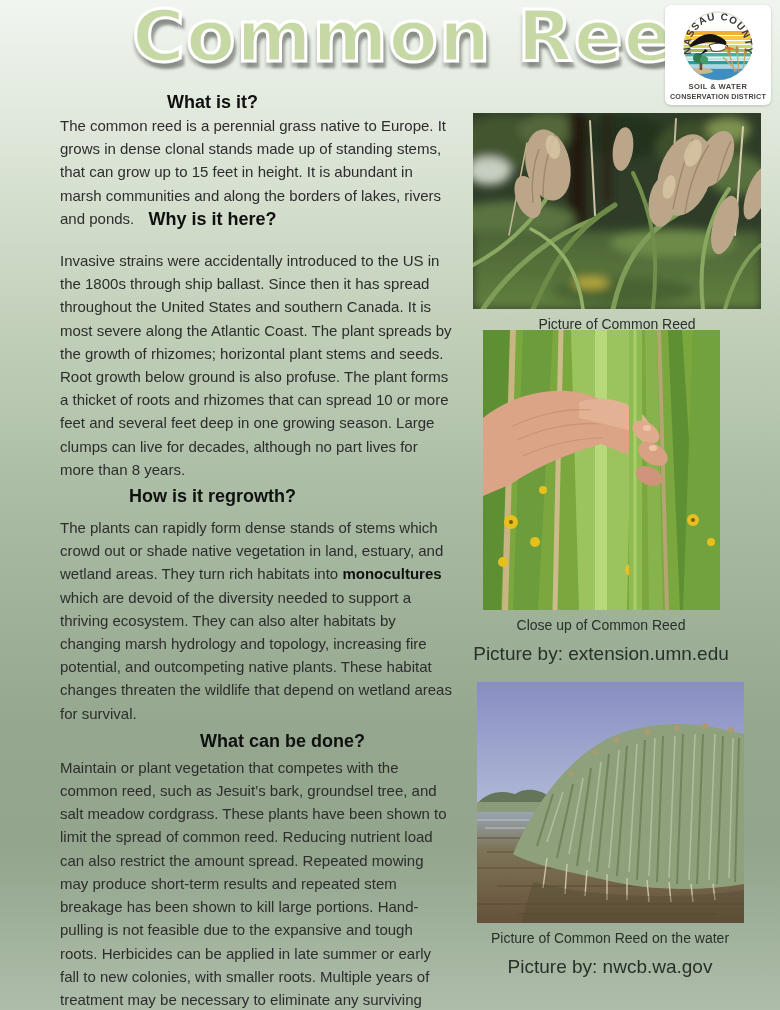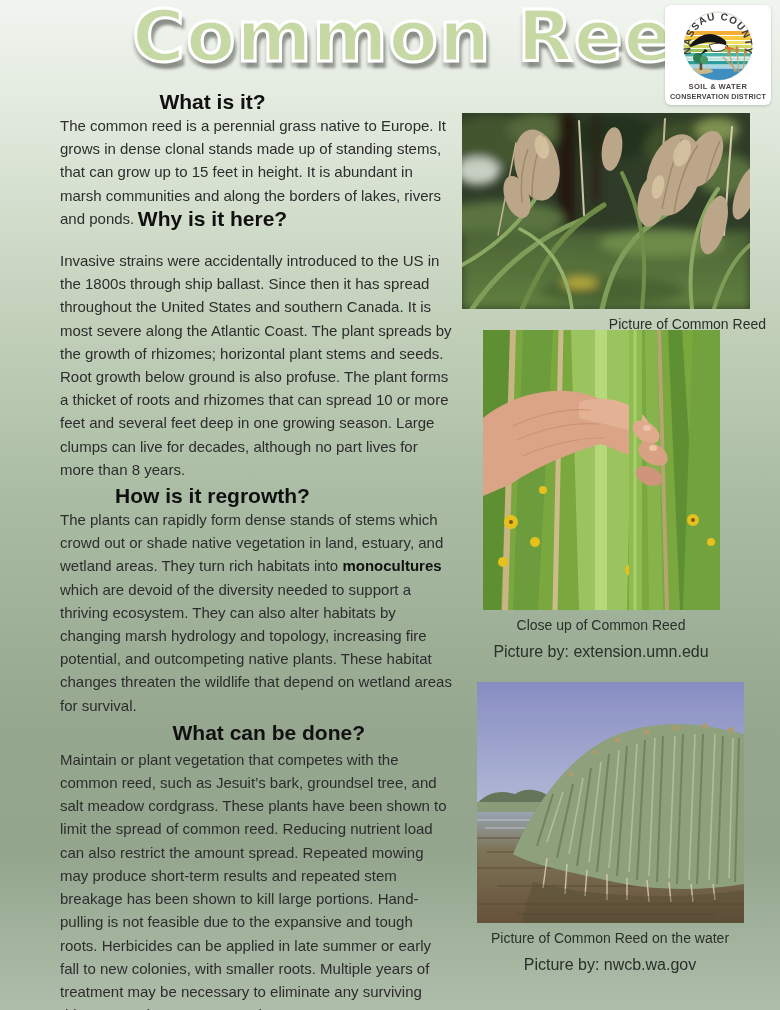--- a/index.html
+++ b/index.html
@@ -16,39 +16,39 @@
     text-shadow:4px 7px 3px rgba(120,125,118,.75), -2px 6px 3px rgba(120,125,118,.45);
     white-space:nowrap;
   }
   .logo-card{
     position:absolute;top:5px;right:9px;width:106px;height:100px;background:#fff;
     border-radius:6px;box-shadow:0 1px 3px rgba(0,0,0,.18);
   }
   .logo-card svg{display:block;width:106px;height:100px;}
   .col-left{position:absolute;left:60px;top:92px;width:394px;}
   .section-heading{
-    font-weight:bold;font-size:21px;line-height:20px;color:#101010;
+    font-weight:bold;font-size:18px;line-height:20px;color:#101010;
     width:305px;text-align:center;margin:0;
   }
   .h-why{margin-top:-21px;}
   .h-how{margin-top:5px;}
   .h-what-done{margin-top:6px;text-align:right;}
   .body-text{font-size:15px;line-height:23.2px;margin:0;color:#2d2d2d;}
   .p1{margin-top:2px;}
   .p2{margin-top:20px;}
-  .p3{margin-top:2px;}
+  .p3{margin-top:10px;}
   .p4{margin-top:5px;}
   .bold-term{font-weight:bold;color:#111;}
   .figure{position:absolute;text-align:center;}
-  .fig1{left:446px;top:113px;width:320px;text-align:right;}
+  .fig1{left:457px;top:113px;width:320px;}
   .fig2{left:457px;top:330px;width:288px;}
   .fig3{left:460px;top:682px;width:300px;}
   .figure svg{display:block;margin:0 auto;}
   .caption{font-size:14px;color:#29302a;margin-top:7px;}
-  .credit{font-size:16px;color:#29302a;margin-top:10px;}
+  .credit{font-size:19px;color:#29302a;margin-top:10px;}
 </style>
 </head>
 <body>
 
 <div class="page">
 
   <div class="title">Common Reed</div>
 
   <div class="logo-card">
     <svg viewBox="0 0 106 100">

